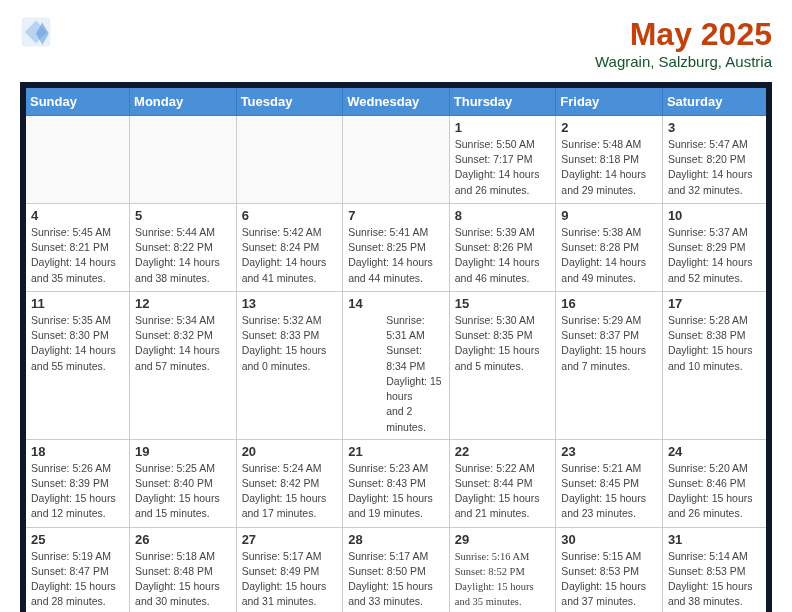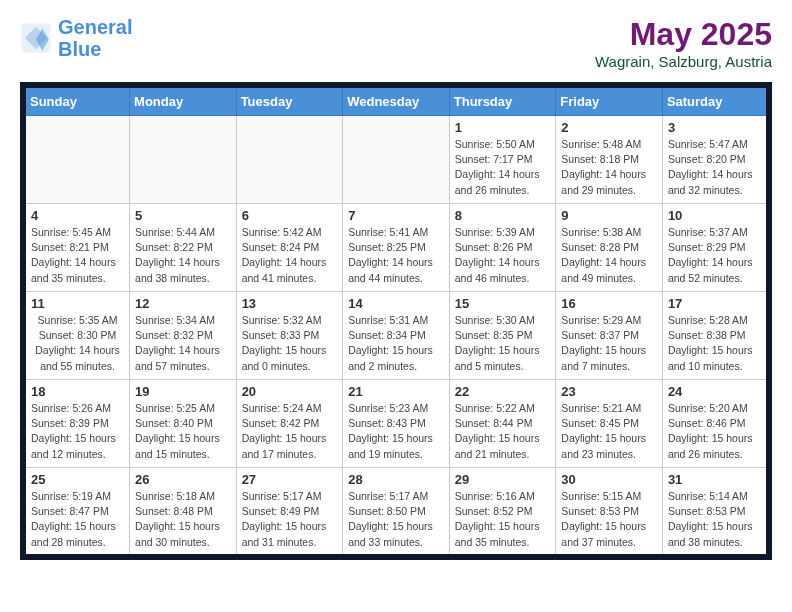--- a/index.html
+++ b/index.html
@@ -36,21 +36,21 @@
     .logo-icon {
       width: 32px;
       height: 32px;
     }
     .title-block {
       text-align: right;
     }
     .month-title {
       font-size: 32px;
       font-weight: bold;
-      color: #701a75;
+      color: #c2410c;
     }
     .location {
       font-size: 15px;
       color: #14532d;
     }
     .calendar {
       width: 100%;
       border-collapse: collapse;
       border: 6px solid #0f172a;
     }
@@ -92,24 +92,20 @@
 <body>
 
 <div class="page">
   <div class="header">
     <div class="logo">
       <svg class="logo-icon" viewBox="0 0 40 40">
         <rect x="2" y="2" width="36" height="36" rx="4" fill="#e8f0f8"></rect>
         <polygon points="20,6 34,20 20,34 6,20" fill="#4a90d9" opacity="0.3"></polygon>
         <polygon points="28,8 36,22 28,36 20,22" fill="#4a90d9" opacity="0.5"></polygon>
       </svg>
-      <div class="logo-text">
-        <div><span>General</span></div>
-        <div style="color:#4a90d9">Blue</div>
-      </div>
     </div>
     <div class="title-block">
       <div class="month-title">May 2025</div>
       <div class="location">Wagrain, Salzburg, Austria</div>
     </div>
   </div>
 
   <table class="calendar">
     <thead>
       <tr>
@@ -197,42 +193,42 @@
             <div class="day-number">10</div>
             <div class="day-info" style="white-space: pre-line;">Sunrise: 5:37 AM
 Sunset: 8:29 PM
 Daylight: 14 hours
 and 52 minutes.</div>
           </td>
         </tr>
         <tr>
           <td>
             <div class="day-number">11</div>
-            <div class="day-info" style="white-space: pre-line; text-align: center;">Sunrise: 5:35 AM
+            <div class="day-info" style="white-space: pre-line;">Sunrise: 5:35 AM
 Sunset: 8:30 PM
 Daylight: 14 hours
 and 55 minutes.</div>
           </td>
           <td>
             <div class="day-number">12</div>
             <div class="day-info" style="white-space: pre-line;">Sunrise: 5:34 AM
 Sunset: 8:32 PM
 Daylight: 14 hours
 and 57 minutes.</div>
           </td>
           <td>
             <div class="day-number">13</div>
             <div class="day-info" style="white-space: pre-line;">Sunrise: 5:32 AM
 Sunset: 8:33 PM
 Daylight: 15 hours
 and 0 minutes.</div>
           </td>
           <td>
             <div class="day-number">14</div>
-            <div class="day-info" style="white-space: pre-line;">Sunrise: 5:31 AM
+            <div class="day-info" style="white-space: pre-line; margin-left: 38px;">Sunrise: 5:31 AM
 Sunset: 8:34 PM
 Daylight: 15 hours
 and 2 minutes.</div>
           </td>
           <td>
             <div class="day-number">15</div>
             <div class="day-info" style="white-space: pre-line;">Sunrise: 5:30 AM
 Sunset: 8:35 PM
 Daylight: 15 hours
 and 5 minutes.</div>
@@ -327,21 +323,21 @@
           </td>
           <td>
             <div class="day-number">28</div>
             <div class="day-info" style="white-space: pre-line;">Sunrise: 5:17 AM
 Sunset: 8:50 PM
 Daylight: 15 hours
 and 33 minutes.</div>
           </td>
           <td>
             <div class="day-number">29</div>
-            <div class="day-info" style="white-space: pre-line;">Sunrise: 5:16 AM
+            <div class="day-info" style="white-space: pre-line; font-family: Liberation Serif, serif;">Sunrise: 5:16 AM
 Sunset: 8:52 PM
 Daylight: 15 hours
 and 35 minutes.</div>
           </td>
           <td>
             <div class="day-number">30</div>
             <div class="day-info" style="white-space: pre-line;">Sunrise: 5:15 AM
 Sunset: 8:53 PM
 Daylight: 15 hours
 and 37 minutes.</div>

